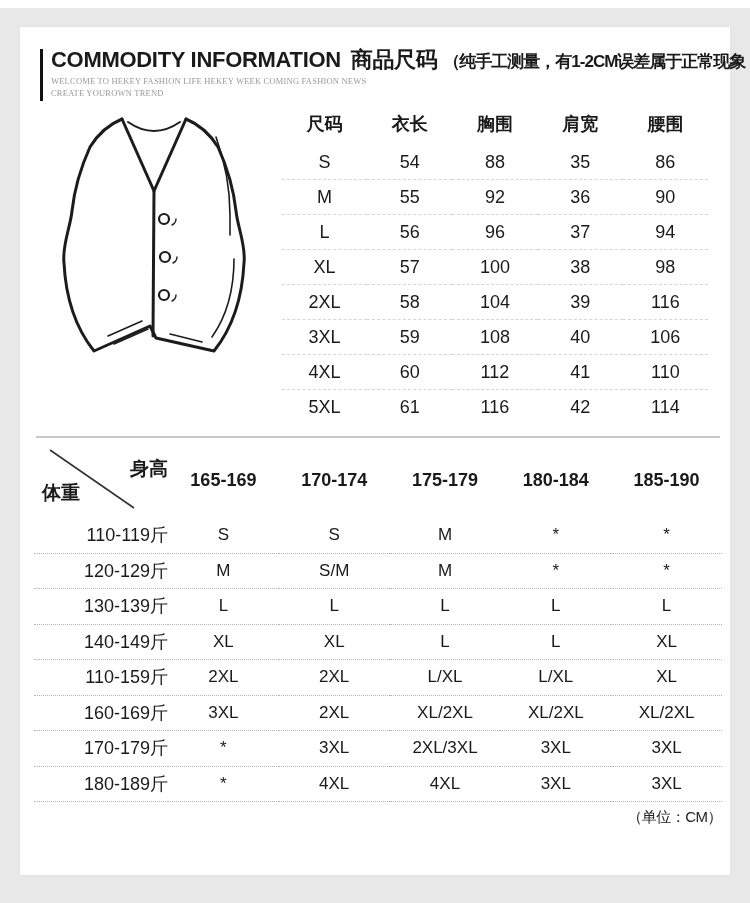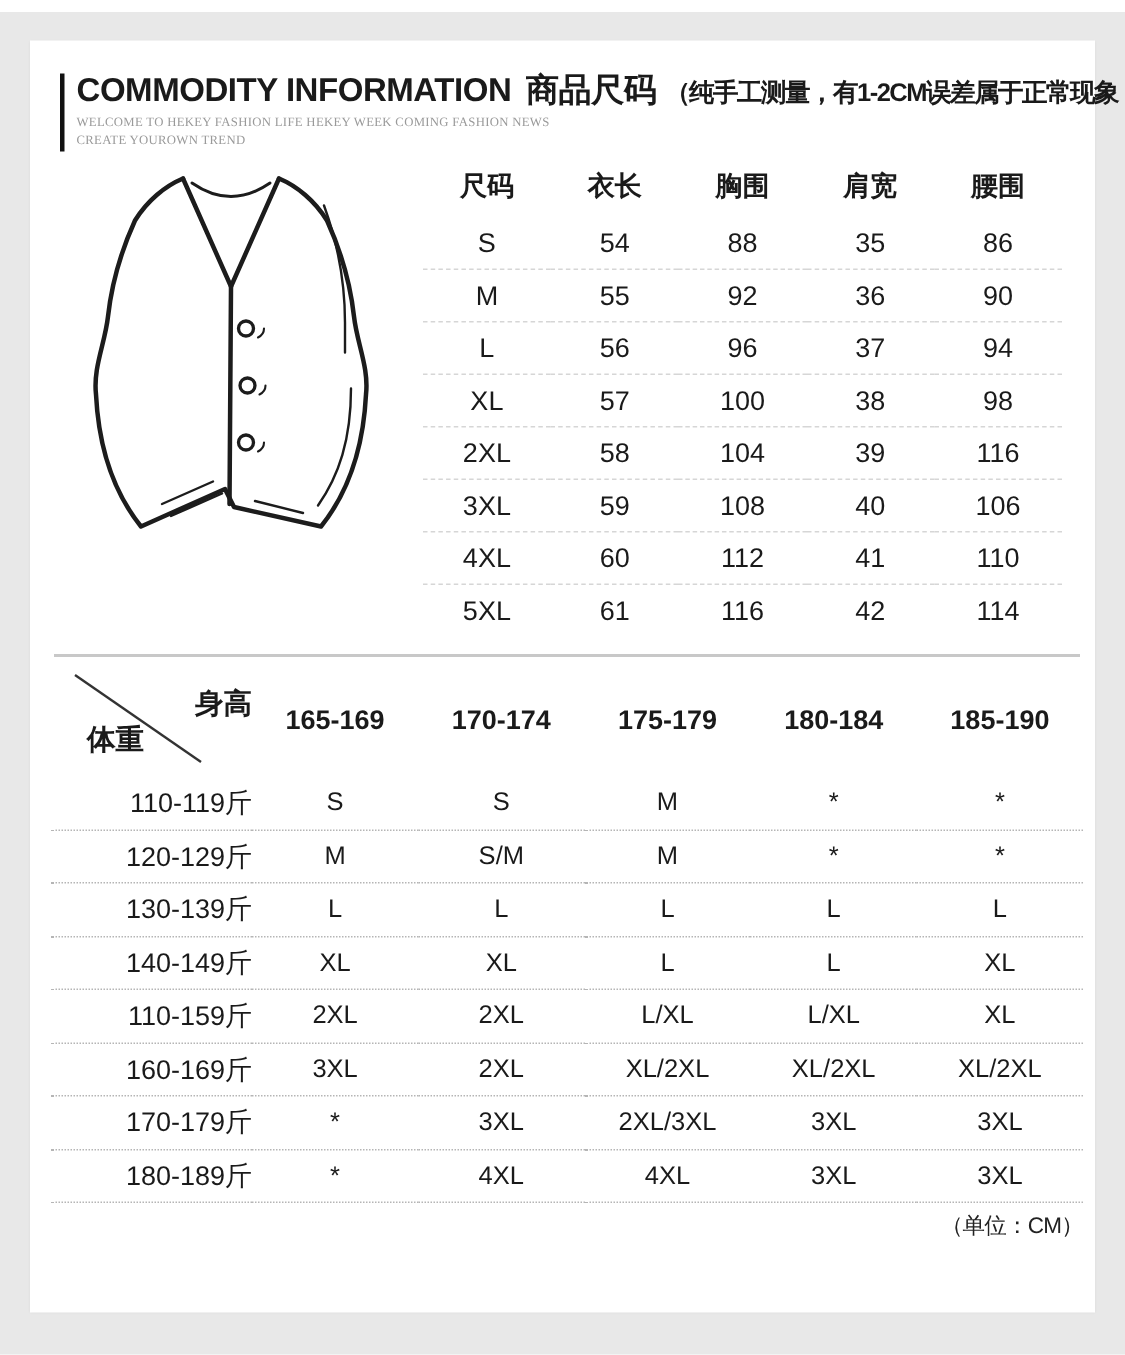--- a/index.html
+++ b/index.html
@@ -41,21 +41,21 @@
   .size-table tbody tr{border-bottom:1px dashed #d6d6d6;}
   .size-table tbody tr:last-child{border-bottom:none;}
   
   .divider{height:2px;background:#c8c8c8;margin:12px 10px 0 16px;}
   
   .fit-table{width:688px;margin:4px 8px 0 14px;table-layout:fixed;}
   .fit-table col.w-label{width:134px;}
   .fit-table thead th{height:76px;vertical-align:middle;padding:0;font-size:18px;font-weight:600;text-align:center;}
   .fit-table thead th.corner{position:relative;}
   .corner .c-tr{position:absolute;top:14px;right:0;font-size:19px;font-weight:bold;}
-  .corner .c-bl{position:absolute;bottom:12px;left:24px;font-size:19px;font-weight:bold;}
+  .corner .c-bl{position:absolute;bottom:12px;left:8px;font-size:19px;font-weight:bold;}
   .corner svg{position:absolute;top:0;left:0;}
   .fit-table tbody tr{border-bottom:1px dotted #b5b5b5;}
   .fit-table tbody th{font-size:18px;font-weight:normal;text-align:right;padding:0 0 0 8px;height:34.5px;white-space:nowrap;}
   .fit-table tbody td{font-size:17px;text-align:center;padding:0;height:34.5px;}
   
   .unit-note{text-align:right;padding:6px 8px 0 0;font-size:15px;color:#222;letter-spacing:-0.5px;}
   
   .vest-svg{display:block;}
 </style>
 </head>

